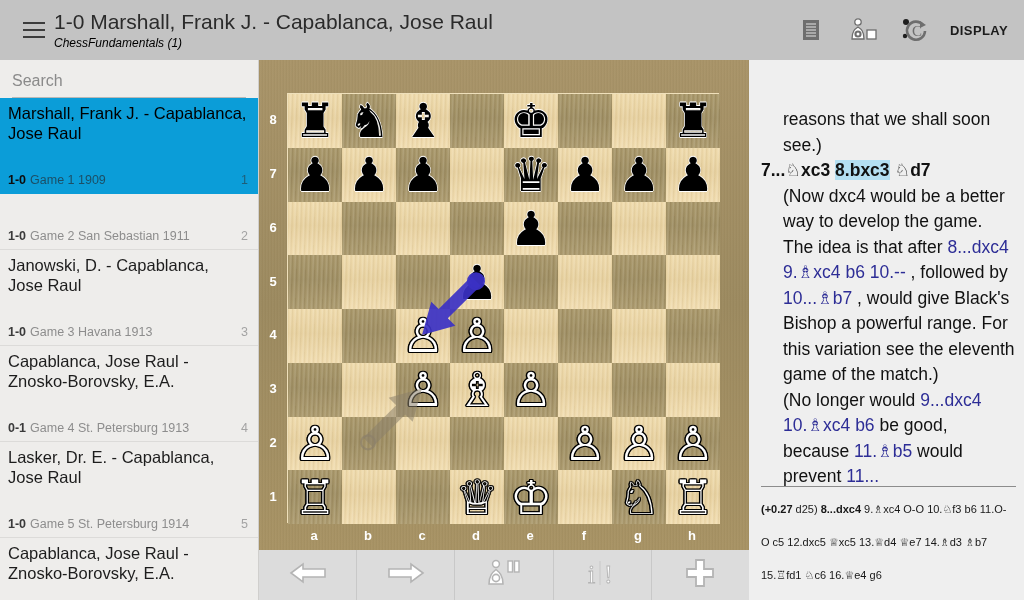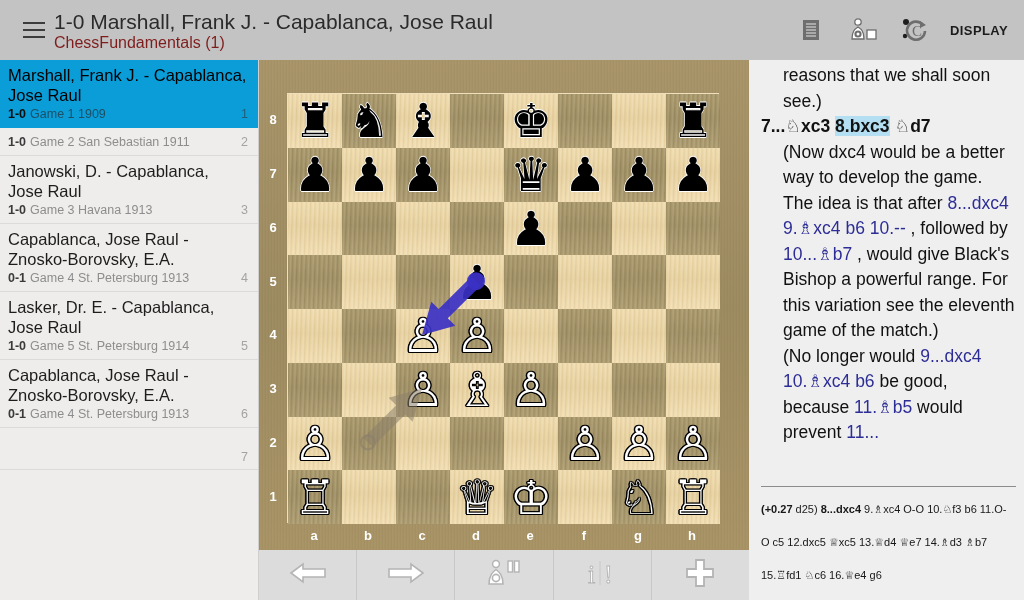--- a/index.html
+++ b/index.html
@@ -17,21 +17,21 @@
     background: #c3c3c3;
     display: flex; align-items: center;
     padding: 0 12px 0 14px;
     position: relative;
   }
   .hamburger { width: 40px; height: 40px; display: flex; flex-direction: column;
     justify-content: center; align-items: center; gap: 5px; cursor: pointer; }
   .hamburger span { display: block; width: 22px; height: 2px; background: #3c3c3c; }
   .header-titles { flex: 1; min-width: 0; }
   .header-title { font-size: 21px; color: #2b2b2b; line-height: 25px; white-space: nowrap; }
-  .header-subtitle { font-size: 16px; color: #7f1d1d; line-height: 18px; white-space: nowrap; }
+  .header-subtitle { font-size: 12px; color: #000000; line-height: 18px; white-space: nowrap; font-style: italic; }
   .header-icons { display: flex; align-items: center; gap: 18px; padding-right: 4px; }
   .hicon { width: 34px; height: 34px; display: flex; align-items: center; justify-content: center; cursor: pointer; }
   .hicon svg { display: block; }
   .display-label { font-size: 13px; font-weight: bold; color: #1c1c1c; letter-spacing: .4px; cursor: pointer; }
 
   
   .body { flex: 1; display: flex; min-height: 0; }
 
   
   .sidebar { width: 259px; min-width: 259px; background: #eeedeb; display: flex; flex-direction: column;
@@ -41,21 +41,21 @@
     font-size: 16px; color: #4b4b4b; font-family: "Liberation Sans", sans-serif;
     padding: 2px 0 7px 0; border-bottom: 1px solid #b9b8b6; }
   .search-input::placeholder { color: #8a8a8a; }
   .game-list { flex: 1; overflow: hidden; }
   .game-item { padding: 5px 10px 4px 8px; border-bottom: 1px solid #dcdbd9; cursor: pointer; }
   .game-item.selected { background: #0b9dd8; border-bottom-color: #0b9dd8; }
   .game-title { font-size: 16.5px; line-height: 20px; color: #1d1d1d; }
   .game-item.selected .game-title { color: #000000; }
   .game-meta { display: flex; align-items: baseline; font-size: 12.5px; line-height: 17px; margin-top: 1px; }
   .game-result { font-weight: bold; color: #3a3a3a; margin-right: 4px; }
-  .game-info { color: #8d8d8d; flex: 1; }
+  .game-info { color: #8d8d8d; flex: 1; margin-top: 28px; }
   .game-item.selected .game-result { color: #0d0d0d; }
   .game-item.selected .game-info { color: #1c4f66; }
   .game-num { color: #a3a3a3; font-size: 12.5px; padding-left: 6px; }
   .game-item.selected .game-num { color: #1f5e78; }
   .game-item.empty { height: 42px; }
   .game-item.empty .game-meta { justify-content: flex-end; height: 100%; align-items: flex-end; }
 
   
   .board-area { width: 490px; min-width: 490px; display: flex; flex-direction: column;
     background: #9b8a5e; position: relative; }
@@ -93,21 +93,21 @@
 
   
   .toolbar { height: 50px; min-height: 50px; display: flex; background: #dcdcdc; }
   .tbtn { flex: 1; display: flex; align-items: center; justify-content: center;
     border-right: 1px solid #c8c8c8; cursor: pointer; }
   .tbtn:last-child { border-right: none; }
 
   
   .panel { flex: 1; background: #efefef; display: flex; flex-direction: column;
     padding: 0 8px 0 12px; overflow: hidden; }
-  .moves { flex: 1; overflow: hidden; padding-top: 3px; }
+  .moves { flex: 1; overflow: hidden; padding-top: 3px; margin-top: 44px; }
   .moves p { font-size: 17.5px; line-height: 25.5px; color: #111; margin: 0; }
   .indent { padding-left: 22px; text-indent: 0; }
   .mv { font-weight: bold; color: #111; }
   .var { color: #2d2d96; }
   .hl { background: #b4dff2; }
   .fig { font-family: "DejaVu Sans", sans-serif; font-weight: normal; }
   .engine-line { border-top: 1px solid #8c8c8c; padding: 6px 2px 8px 0; }
   .engine-line p { font-size: 11px; line-height: 33px; color: #171717; }
   .eval { font-weight: bold; }
   .depth { font-weight: normal; color: #222; }
@@ -159,20 +159,23 @@
           <text x="12" y="19" font-size="15" font-family="Liberation Serif, serif" fill="#6e6e6e">C</text>
         </svg>
       </div>
       <div class="display-label">DISPLAY</div>
     </div>
   </div>
 
   <div class="body">
 
     <div class="sidebar">
+      <div class="search-box">
+        <input class="search-input" type="text" placeholder="Search" style="">
+      </div>
       <div class="game-list" id="game-list">
           <div class="game-item selected">
             <div class="game-title">Marshall, Frank J. - Capablanca, Jose Raul</div>
             <div class="game-meta">
               <span class="game-result">1-0</span>
               <span class="game-info">Game 1 1909</span>
               <span class="game-num">1</span>
             </div>
           </div>
           <div class="game-item">

